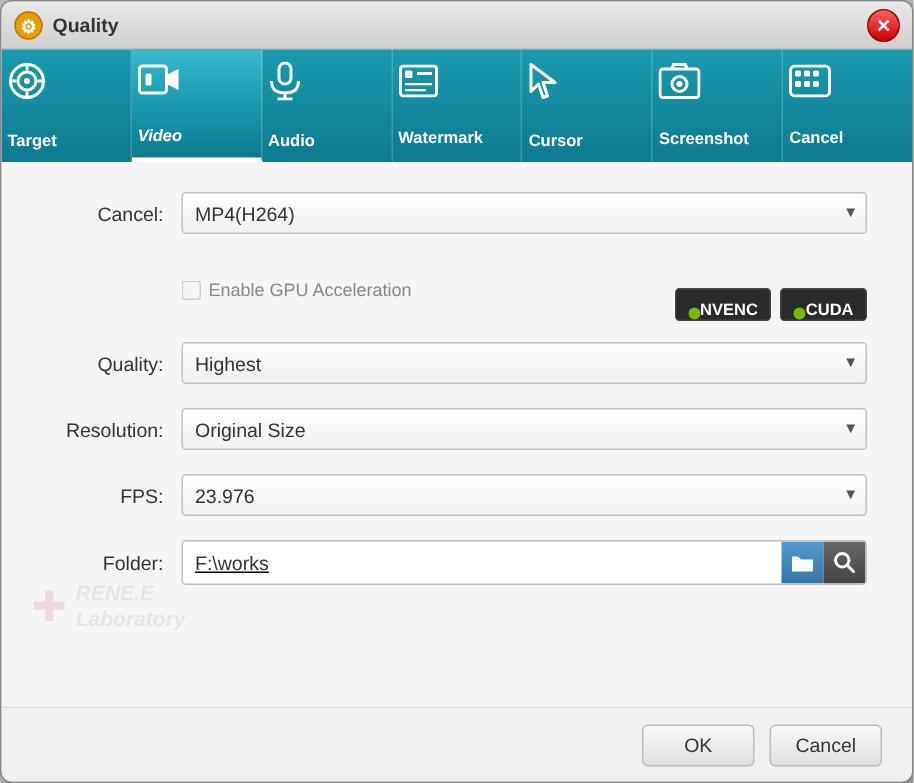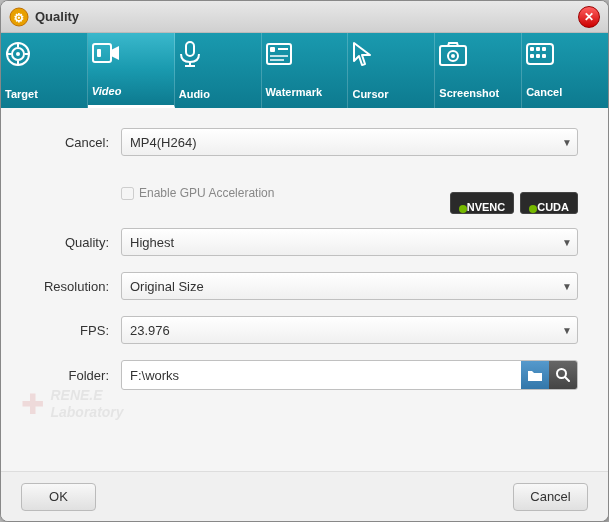--- a/index.html
+++ b/index.html
@@ -134,20 +134,21 @@
       width: 90px;
       text-align: right;
       padding-right: 12px;
       font-size: 13px;
       color: #333;
       font-weight: normal;
       flex-shrink: 0;
     }
     .form-control-wrap {
       flex: 1;
+      text-decoration: underline;
     }
     .dropdown-container {
       position: relative;
     }
     .dropdown-arrow {
       position: absolute;
       right: 6px;
       top: 50%;
       transform: translateY(-50%);
       color: #555;
@@ -249,21 +250,21 @@
     .folder-btn:last-child {
       background: linear-gradient(180deg, #777 0%, #555 100%);
     }
     
     .footer {
       background: #f0f0f0;
       border-top: 1px solid #ddd;
       height: 50px;
       display: flex;
       align-items: center;
-      justify-content: space-between;
+      justify-content: flex-end;
       padding: 16px 20px;
       gap: 10px;
       flex-shrink: 0;
     }
     .footer-btn {
       width: 75px;
       height: 28px;
       border-radius: 4px;
       font-size: 13px;
       cursor: pointer;

